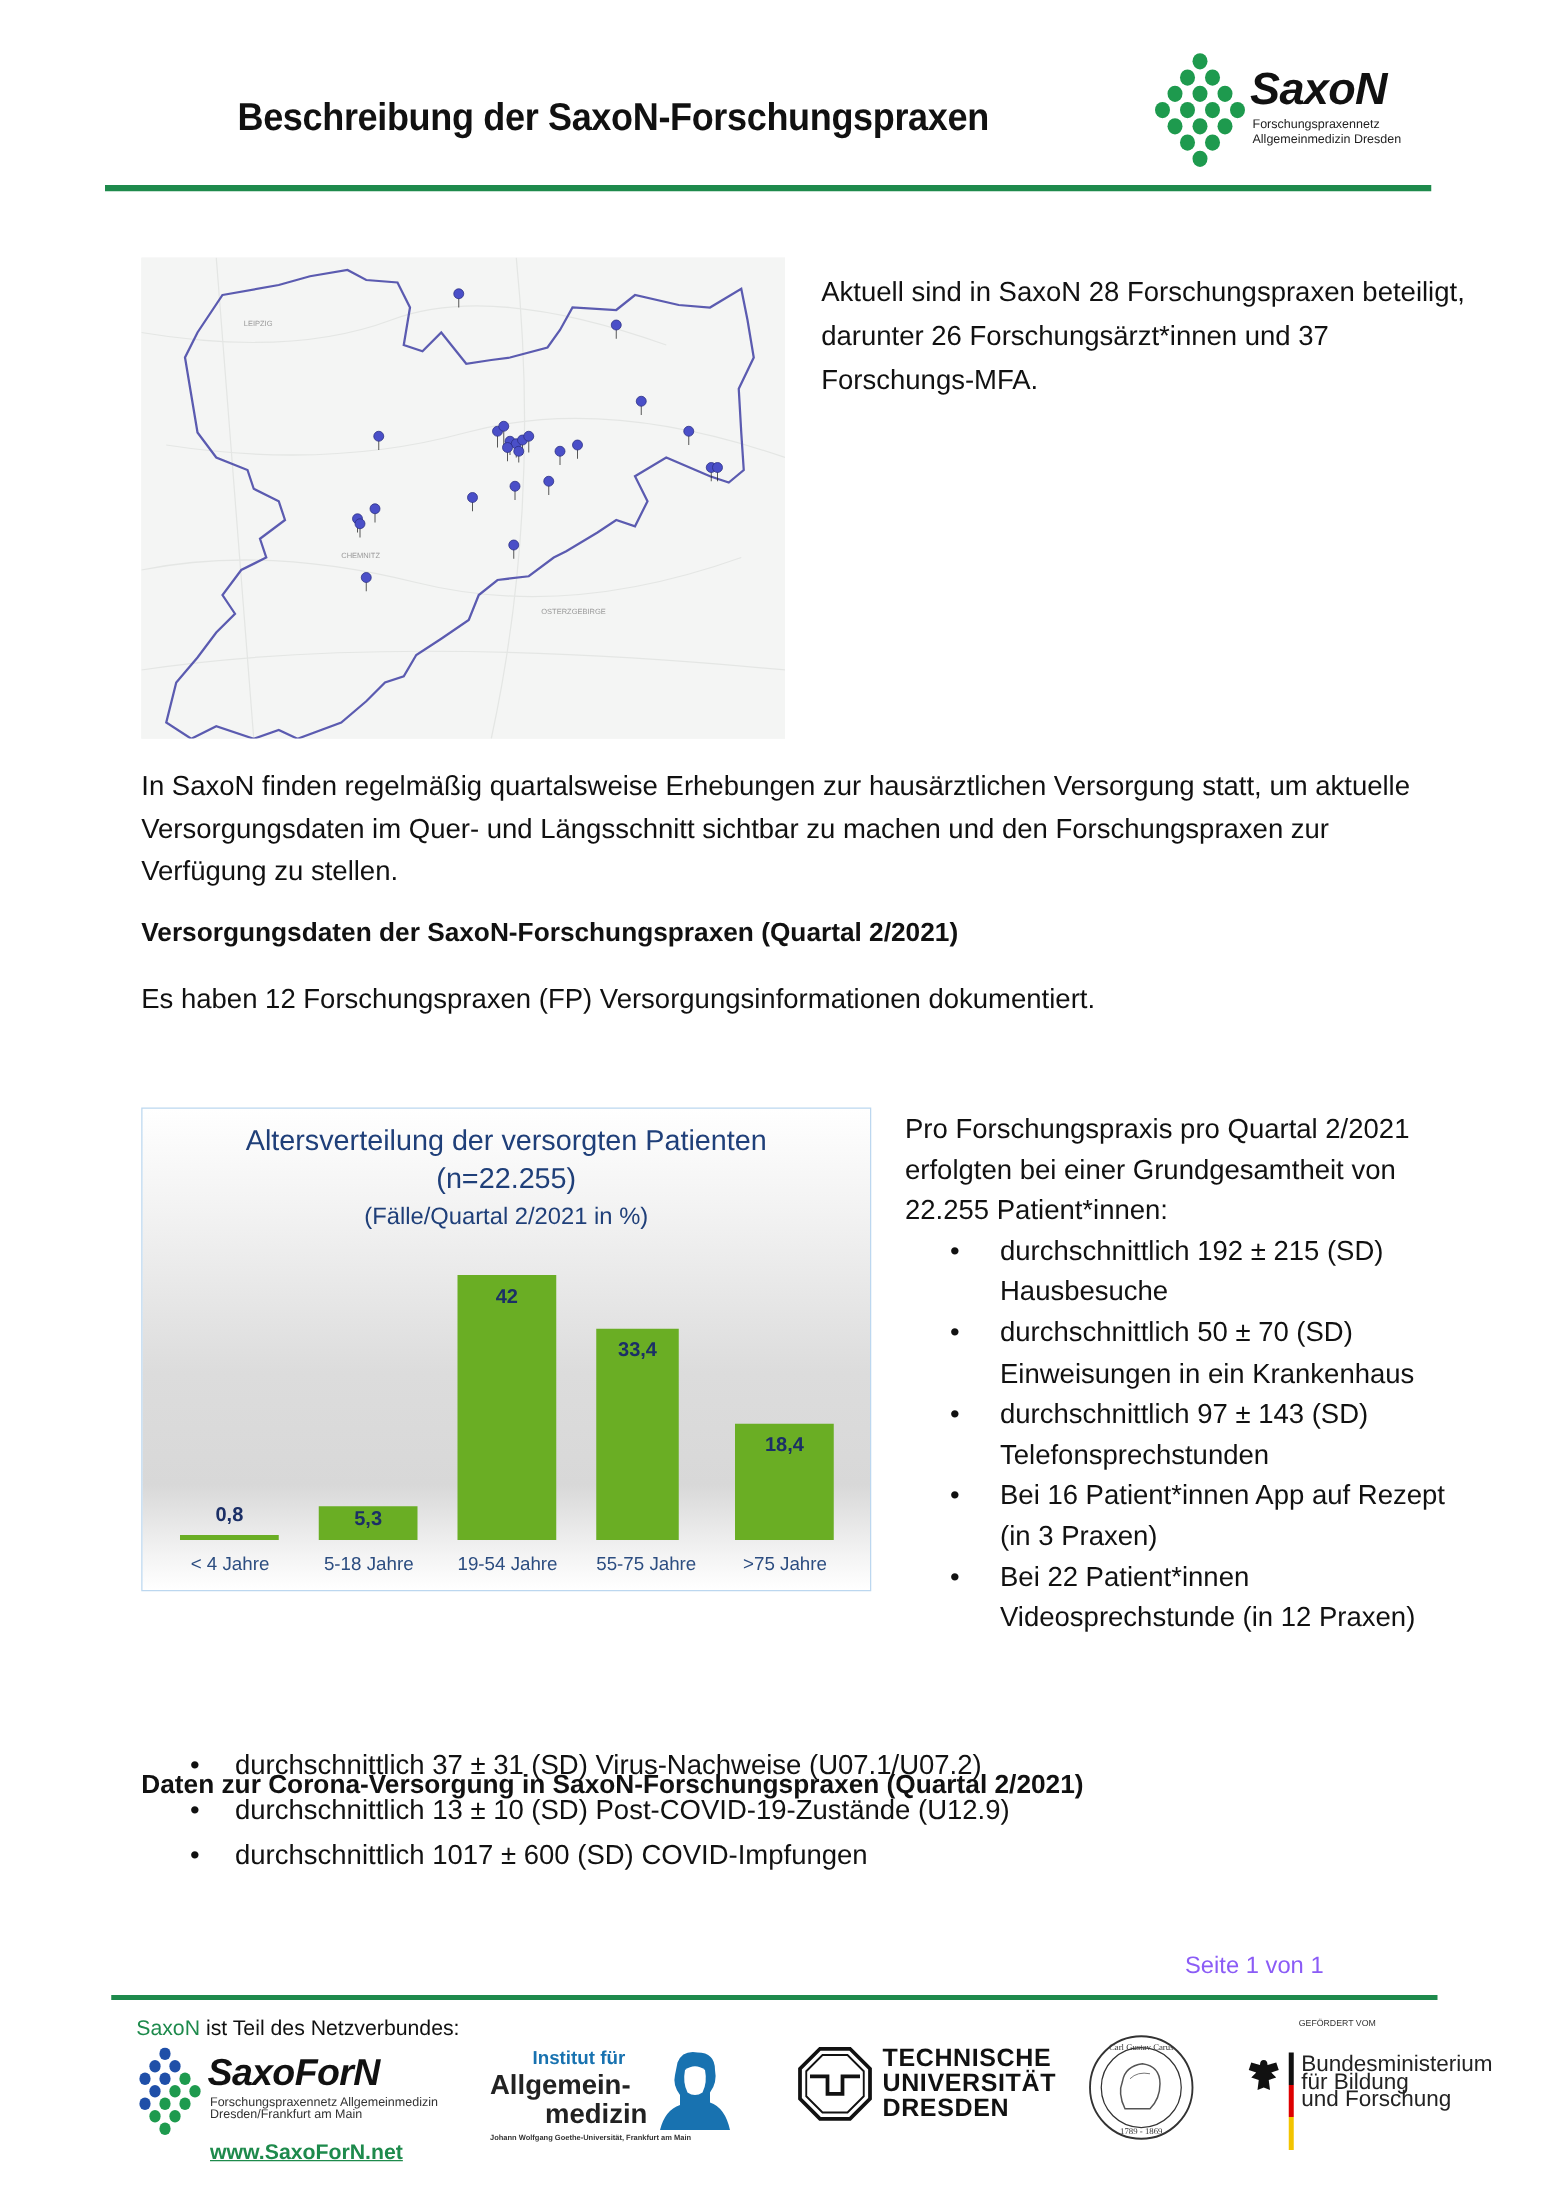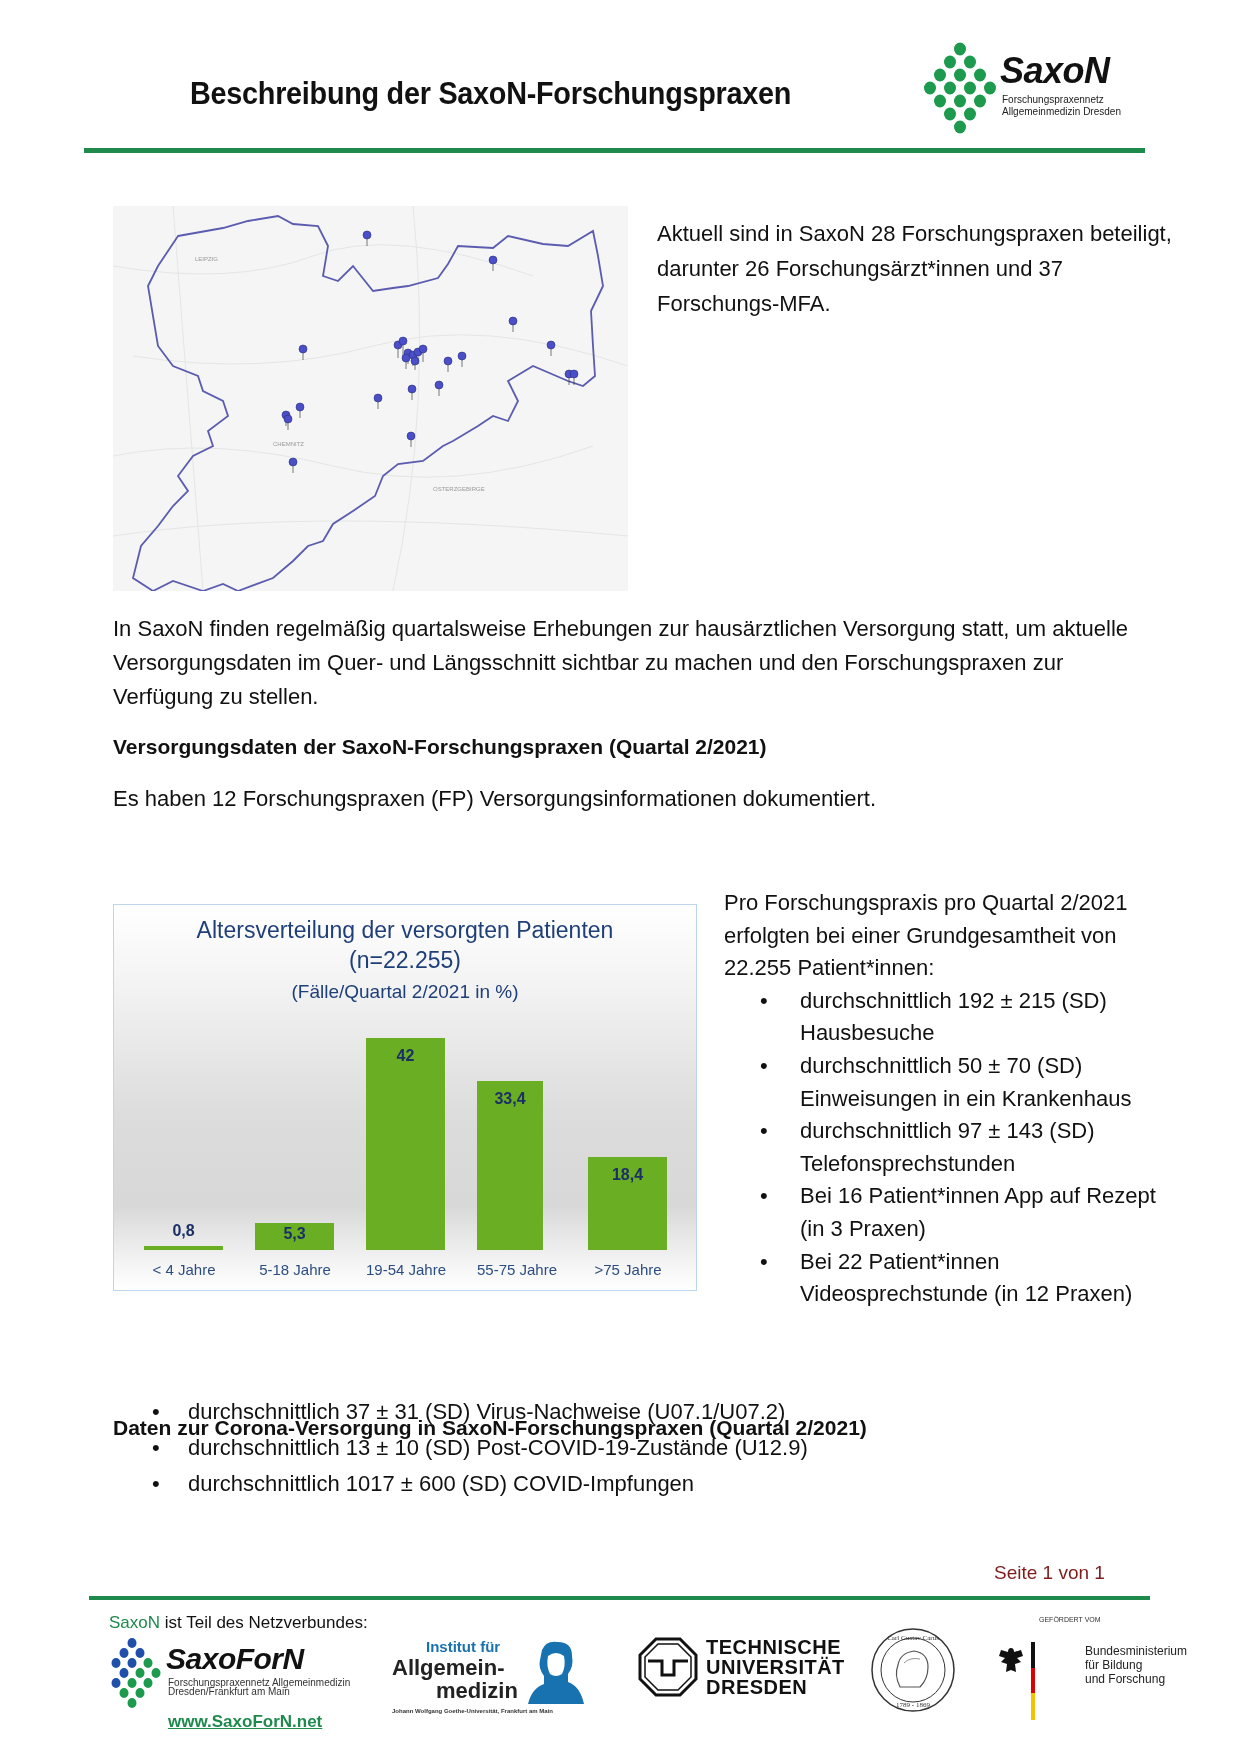--- a/index.html
+++ b/index.html
@@ -20,42 +20,42 @@
 
   .intro { left:657px; top:216px; width:520px; font-size:22px; line-height:35px; color:#111; }
 
   .para { left:113px; top:612px; width:1050px; font-size:22px; line-height:34px; color:#111; }
   .sec-h { font-size:21px; font-weight:bold; color:#111; white-space:nowrap; }
   .h1 { left:113px; top:735px; }
   .line12 { left:113px; top:786px; font-size:22px; color:#111; white-space:nowrap; }
 
   
   .chart { left:113px; top:886px; width:584px; height:387px; border:1.5px solid #bcd7ef;
-           background:linear-gradient(to bottom, #ffffff 0%, #f2f2f2 22%, #dcdcdc 55%, #d8d8d8 78%, #f4f4f4 93%, #ffffff 100%);margin-top:18px; }
+           background:linear-gradient(to bottom, #ffffff 0%, #f2f2f2 22%, #dcdcdc 55%, #d8d8d8 78%, #f4f4f4 93%, #ffffff 100%); }
   .chart-title { position:absolute; left:0; width:100%; text-align:center; color:#1f3f79; }
   .ct1 { top:12px; font-size:23px; }
   .ct2 { top:42px; font-size:23px; }
   .ct3 { top:76px; font-size:19px; }
   .bar { position:absolute; background:#6aae24; }
   .bar-val { position:absolute; width:100%; text-align:center; font-weight:bold; font-size:16px; color:#1b2f66; }
   .xlab { position:absolute; top:356px; width:90px; text-align:center; font-size:15px; color:#2c4d80; }
 
   
   .rlist { left:724px; top:887px; width:460px; font-size:22px; line-height:32.6px; color:#111; }
   .rlist ul { list-style:none; margin-left:36px; }
   .rlist li { position:relative; padding-left:40px; }
   .rlist li::before { content:"\2022"; position:absolute; left:0; top:0; font-size:22px; }
 
   .h2 { left:113px; top:1416px; }
   .clist { left:150px; top:1394px; font-size:22px; line-height:36px; color:#111; }
   .clist ul { list-style:none; }
   .clist li { position:relative; padding-left:38px; white-space:nowrap; }
   .clist li::before { content:"\2022"; position:absolute; left:2px; top:0; }
 
-  .pageno { left:994px; top:1562px; font-size:19px; color:#7f1d1d; white-space:nowrap; }
+  .pageno { left:948px; top:1562px; font-size:19px; color:#8b5cf6; white-space:nowrap; }
   .ftr-line { left:89px; top:1596px; width:1061px; height:4px; background:#1e8a4c; }
 
   .ftr-note { left:109px; top:1613px; font-size:17px; color:#111; white-space:nowrap; }
   .ftr-note .g { color:#1e8a4c; }
 
   .logo-saxoforn { left:110px; top:1638px; width:240px; height:72px; }
   .logo-saxoforn .brand { position:absolute; left:56px; top:4px; font-size:30px; font-weight:bold; font-style:italic; color:#111; letter-spacing:-0.5px; }
   .logo-saxoforn .sub { position:absolute; left:58px; top:40px; font-size:10px; line-height:9px; color:#333; white-space:nowrap; }
   .saxoforn-url { left:168px; top:1712px; font-size:17px; font-weight:bold; color:#1e8a4c; text-decoration:underline; white-space:nowrap; }
 
@@ -68,21 +68,21 @@
 
   .logo-tud { left:638px; top:1633px; width:210px; height:70px; }
   .logo-tud .txt { position:absolute; left:68px; top:4px; font-size:20px; font-weight:bold; line-height:20px; color:#111; letter-spacing:0.5px; }
 
   .logo-carus { left:870px; top:1627px; width:86px; height:86px; }
 
   .logo-bmbf { left:995px; top:1616px; width:170px; height:110px; }
   .logo-bmbf .gef { position:absolute; left:44px; top:0; font-size:7px; color:#333; white-space:nowrap; }
   .logo-bmbf .stripe { position:absolute; left:36px; top:26px; width:4px; height:78px;
       background:linear-gradient(to bottom, #111 0%, #111 33%, #d00 33%, #d00 66%, #f2c400 66%, #f2c400 100%); }
-  .logo-bmbf .txt { position:absolute; left:46px; top:28px; font-size:12px; line-height:14px; color:#222; white-space:nowrap;margin-left:44px; }
+  .logo-bmbf .txt { position:absolute; left:46px; top:28px; font-size:18px; line-height:14px; color:#222; white-space:nowrap; }
   .logo-bmbf .eagle { position:absolute; left:2px; top:30px; width:28px; height:30px; }
 </style>
 </head>
 <body>
 
 <div class="abs doc-title">Beschreibung der SaxoN-Forschungspraxen</div>
 
 <div class="abs logo-saxon">
   <svg width="76" height="92" viewBox="0 0 76 92" style="position:absolute;left:0;top:2px;">
     <g fill="#1e9a4e">

